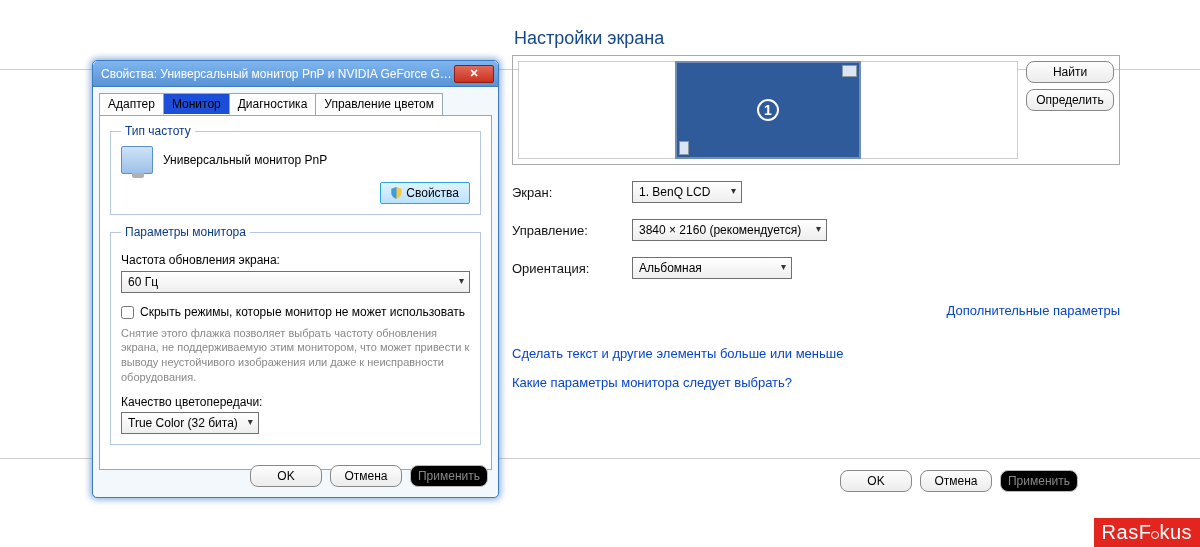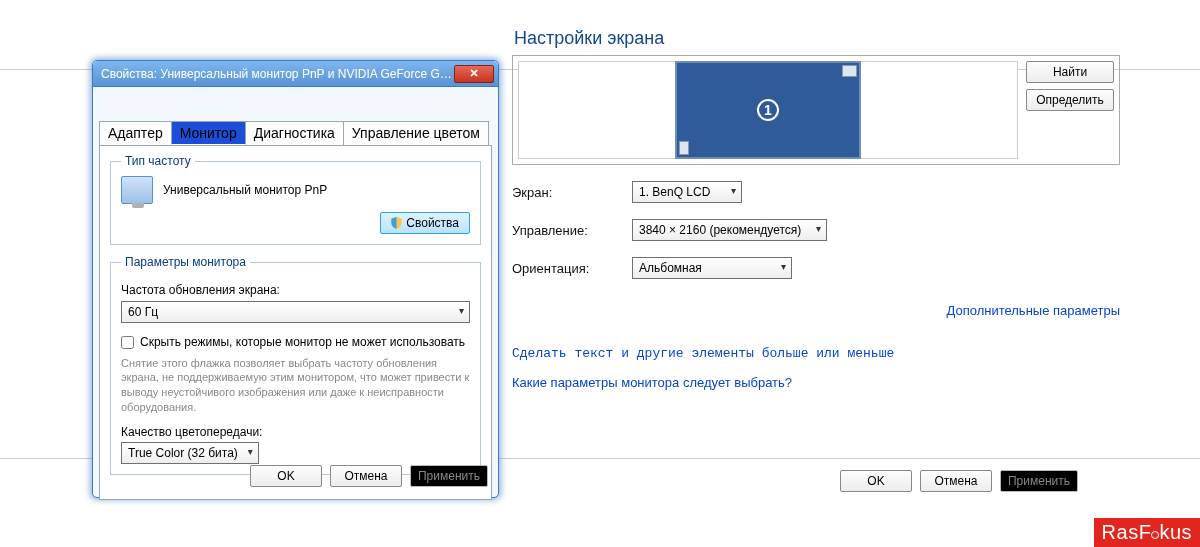--- a/index.html
+++ b/index.html
@@ -9,38 +9,38 @@
   .page-title { position: absolute; left: 514px; top: 28px; font-size: 18px; color: #15478a; }
   
   .right-panel { position: absolute; left: 512px; top: 55px; width: 608px; }
   .preview-bar { border: 1px solid #aaa; padding: 5px; height: 110px; display: flex; }
   .preview-box { width: 550px; height: 100%; border: 1px solid #ccc; background: #fff; display: flex; align-items: center; justify-content: center; position: relative; }
   .monitor-frame { width: 186px; height: 98px; background: #2f5b9a; border: 2px solid #6f8db5; position: relative; display: flex; align-items: center; justify-content: center; }
   .monitor-frame .num { color: #fff; font-size: 14px; width: 22px; height: 22px; border: 2px solid #fff; border-radius: 50%; display: flex; align-items: center; justify-content: center; font-weight: bold; }
   .monitor-frame .win1 { position: absolute; top: 2px; right: 2px; width: 15px; height: 12px; background: #dce5f0; border: 1px solid #89a; }
   .monitor-frame .win2 { position: absolute; bottom: 2px; left: 2px; width: 10px; height: 14px; background: #dce5f0; border: 1px solid #89a; }
   .preview-buttons { margin-left: auto; display: flex; flex-direction: column; gap: 6px; padding-left: 8px; }
-  .btn { min-width: 88px; height: 22px; border: 1px solid #888; background: linear-gradient(#fdfdfd, #ececec); font-size: 12px; cursor: default; display: flex; align-items: center; justify-content: center; border-radius: 2px; text-align: center; }
+  .btn { min-width: 88px; height: 22px; border: 1px solid #888; background: linear-gradient(#fdfdfd, #ececec); font-size: 12px; cursor: default; display: flex; align-items: center; justify-content: center; border-radius: 8px; text-align: center; }
   .btn.disabled { color: #888; border-color: #bbb; background: #000000; }
   .row { display: flex; align-items: center; margin-top: 16px; }
   .lbl { width: 120px; font-size: 13px; color: #111; }
   .select { height: 22px; border: 1px solid #707070; background: linear-gradient(#fff,#eee); padding: 0 20px 0 6px; display: inline-flex; align-items: center; font-size: 12px; position: relative; cursor: default; }
   .select::after { content: "▾"; position: absolute; right: 5px; top: 3px; font-size: 10px; color: #333; }
   .link { color: #0645cc; font-size: 13px; cursor: default; }
   .extra-link { text-align: right; margin-top: 24px; }
-  .hint1 { margin-top: 28px; font-family: Liberation Mono, monospace; }
+  .hint1 { margin-top: 28px; }
   .hint2 { margin-top: 14px; }
   .btn-row { position: absolute; left: 840px; top: 470px; display: flex; gap: 8px; }
   
   .dialog { position: absolute; left: 92px; top: 60px; width: 407px; height: 438px; background: #f3f8fd; border: 1px solid #3e7abf; box-shadow: 0 0 6px 2px rgba(72,128,200,0.6); border-radius: 5px; }
   .titlebar { height: 26px; background: linear-gradient(#7eb6f0, #5a93d4); display: flex; align-items: center; padding: 0 4px 0 8px; border-top-left-radius: 5px; border-top-right-radius: 5px; border-bottom: 1px solid #3e7abf; }
   .titlebar .title-text { color: #fff; font-size: 12px; flex: 1; white-space: nowrap; overflow: hidden; text-overflow: ellipsis; }
   .close-btn { width: 40px; height: 18px; background: linear-gradient(#e36a5a,#c8321e); border: 1px solid #8a2015; border-radius: 2px; display: flex; align-items: center; justify-content: center; color: #fff; font-weight: bold; font-size: 11px; }
   .tabs { display: flex; padding: 6px 6px 0 6px; }
-  .tab { padding: 3px 8px; border: 1px solid #9aa; border-bottom: none; background: #fdfdfd; font-size: 14px; cursor: default; position: relative; margin-right: -1px; margin-top: 28px; }
+  .tab { padding: 3px 8px; border: 1px solid #9aa; border-bottom: none; background: #fdfdfd; font-size: 12px; cursor: default; position: relative; margin-right: -1px; }
   .tab.active { background: #1d4ed8; border-bottom: 1px solid #fff; z-index: 2; }
   .dialog-body { margin: 0 6px 6px 6px; border: 1px solid #9aa; background: #fff; height: 355px; padding: 8px 10px; position: relative; }
   fieldset { border: 1px solid #b5c8df; padding: 8px 10px 10px 10px; font-size: 12px; }
   legend { padding: 0 4px; color: #0a3a88; font-size: 12px; }
   .mon-row { display: flex; align-items: center; gap: 10px; }
   .mon-icon { width: 32px; height: 28px; background: linear-gradient(#cfe3f8,#9cc0e8); border: 1px solid #5a90c8; border-radius: 2px; position: relative; }
   .mon-icon::after { content: ""; position: absolute; bottom: -5px; left: 10px; width: 12px; height: 5px; background: #b0b0b0; border-radius: 0 0 2px 2px; }
   .btn-accent { height: 22px; border: 1px solid #2aa3e0; background: linear-gradient(#e1f3ff,#b8e2ff); padding: 0 10px; display: inline-flex; align-items: center; gap: 4px; font-size: 12px; cursor: default; border-radius: 2px; margin-left: auto; margin-top: 8px; }
   .shield { width: 11px; height: 12px; }
   .fs2 { margin-top: 10px; }

